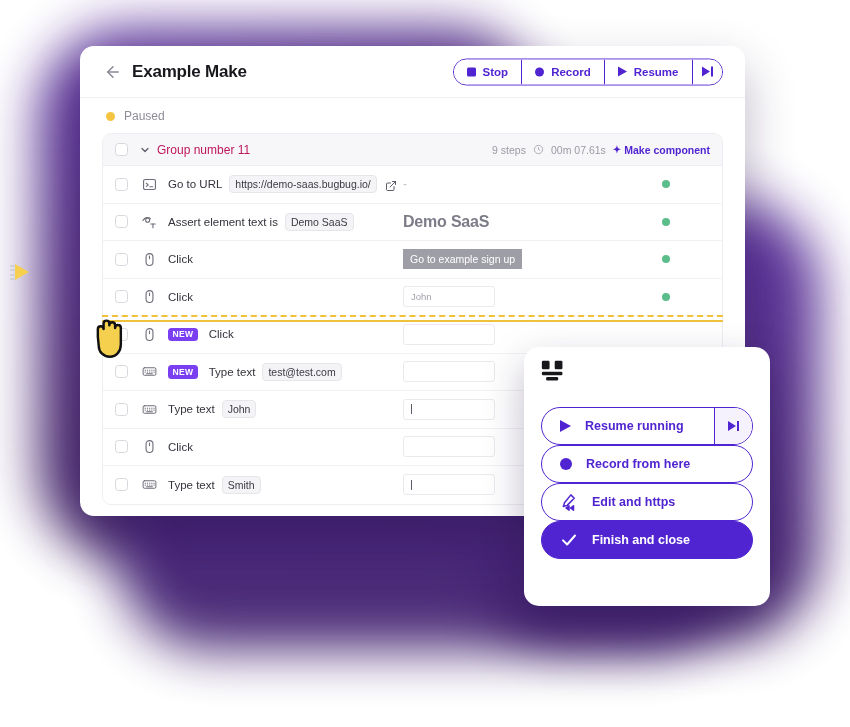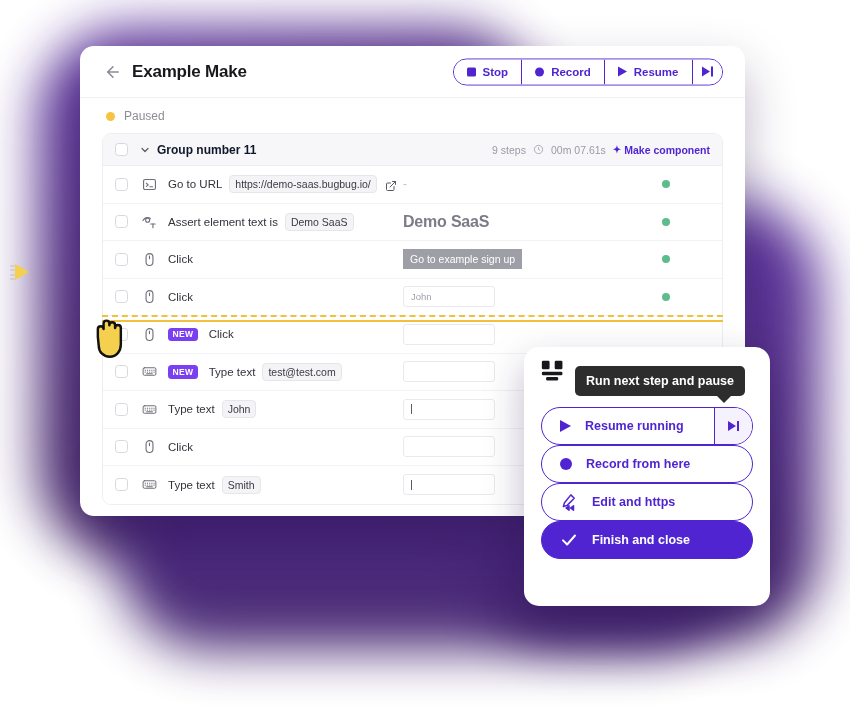--- a/index.html
+++ b/index.html
@@ -184,21 +184,21 @@
     background: #fff;
     flex: 0 0 auto;
     cursor: pointer;
   }
   .caret {
     width: 12px; height: 12px;
     color: #5a5a66;
     margin: 0 6px 0 11px;
     flex: 0 0 auto;
   }
-  .group-title { font-size: 12px; font-weight: bold; color: #0f172a; }
+  .group-title { font-size: 12px; font-weight: normal; color: #be185d; }
 
   .step-row {
     display: flex;
     align-items: center;
     height: 37.5px;
     border-bottom: 1px solid #f2f2f5;
     padding-left: 12px;
     position: relative;
     background: #fff;
   }
@@ -698,21 +698,20 @@
 
   <div class="popup">
 
     <svg class="popup-logo" viewBox="0 0 30 28">
       <rect x="2" y="2" width="9" height="10" rx="1.5" fill="#17171c"></rect>
       <rect x="17" y="2" width="9" height="10" rx="1.5" fill="#17171c"></rect>
       <rect x="2" y="15" width="24" height="4" rx="1.5" fill="#17171c"></rect>
       <rect x="7" y="21" width="14" height="4" rx="1.5" fill="#17171c"></rect>
     </svg>
 
-    <div class="tooltip">Run next step and pause</div>
 
     <div class="pop-list" id="pop-list">
         <div class="pop-btn">
           <div class="pb-main">
             <span class="pb-play"></span>
             <span>Resume running</span>
           </div>
           <div class="pb-step">
             <span class="ic-step">
               <i></i>

